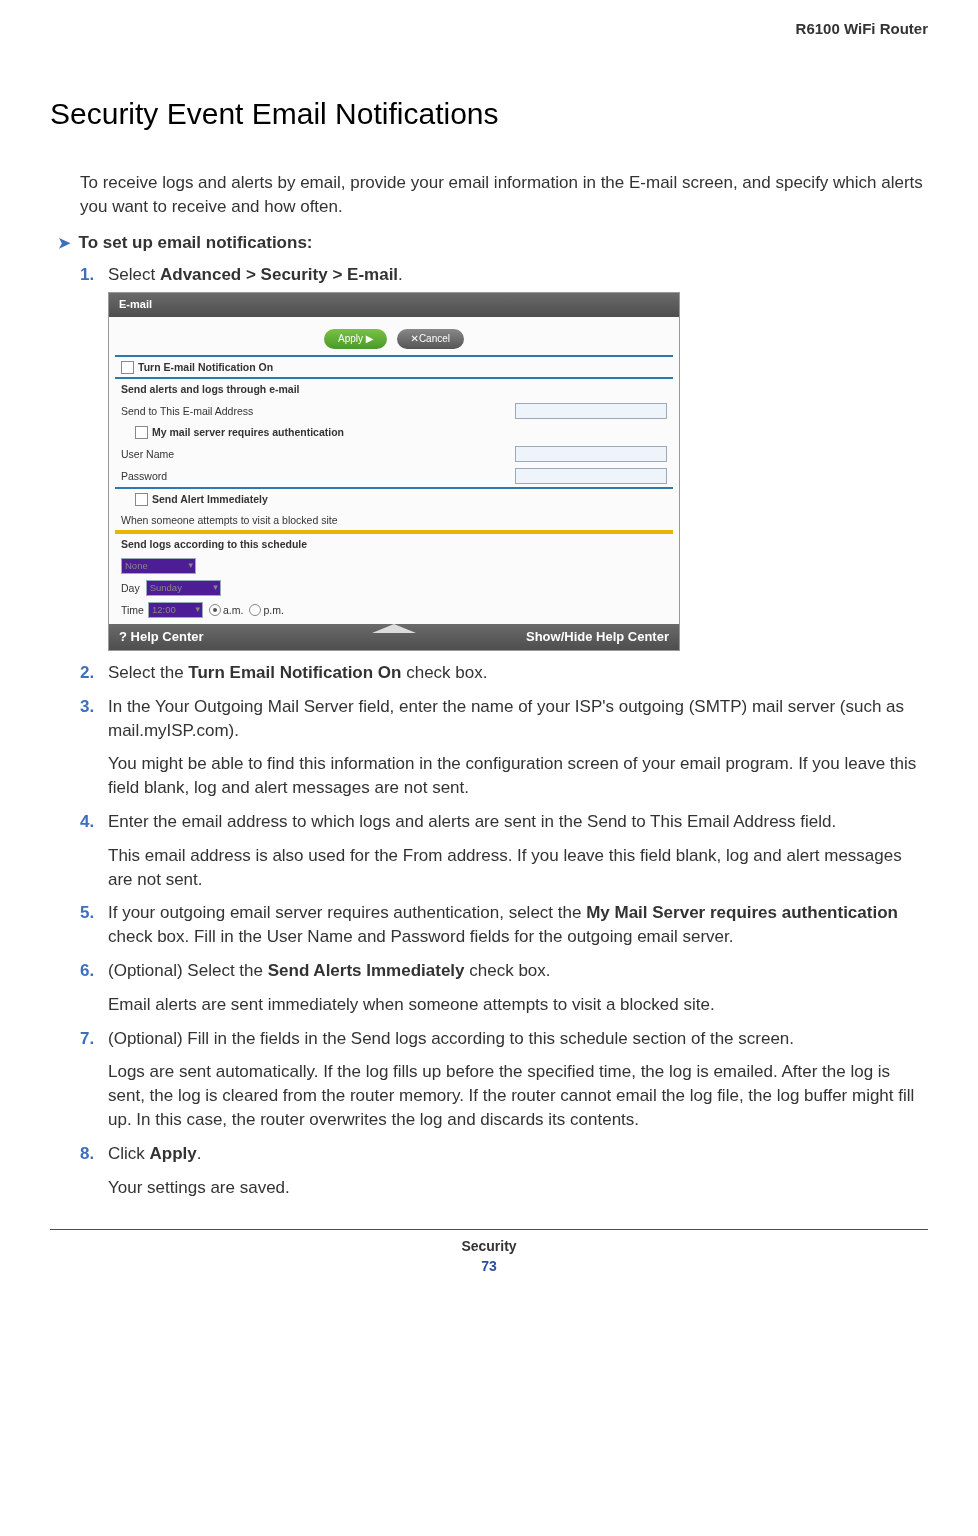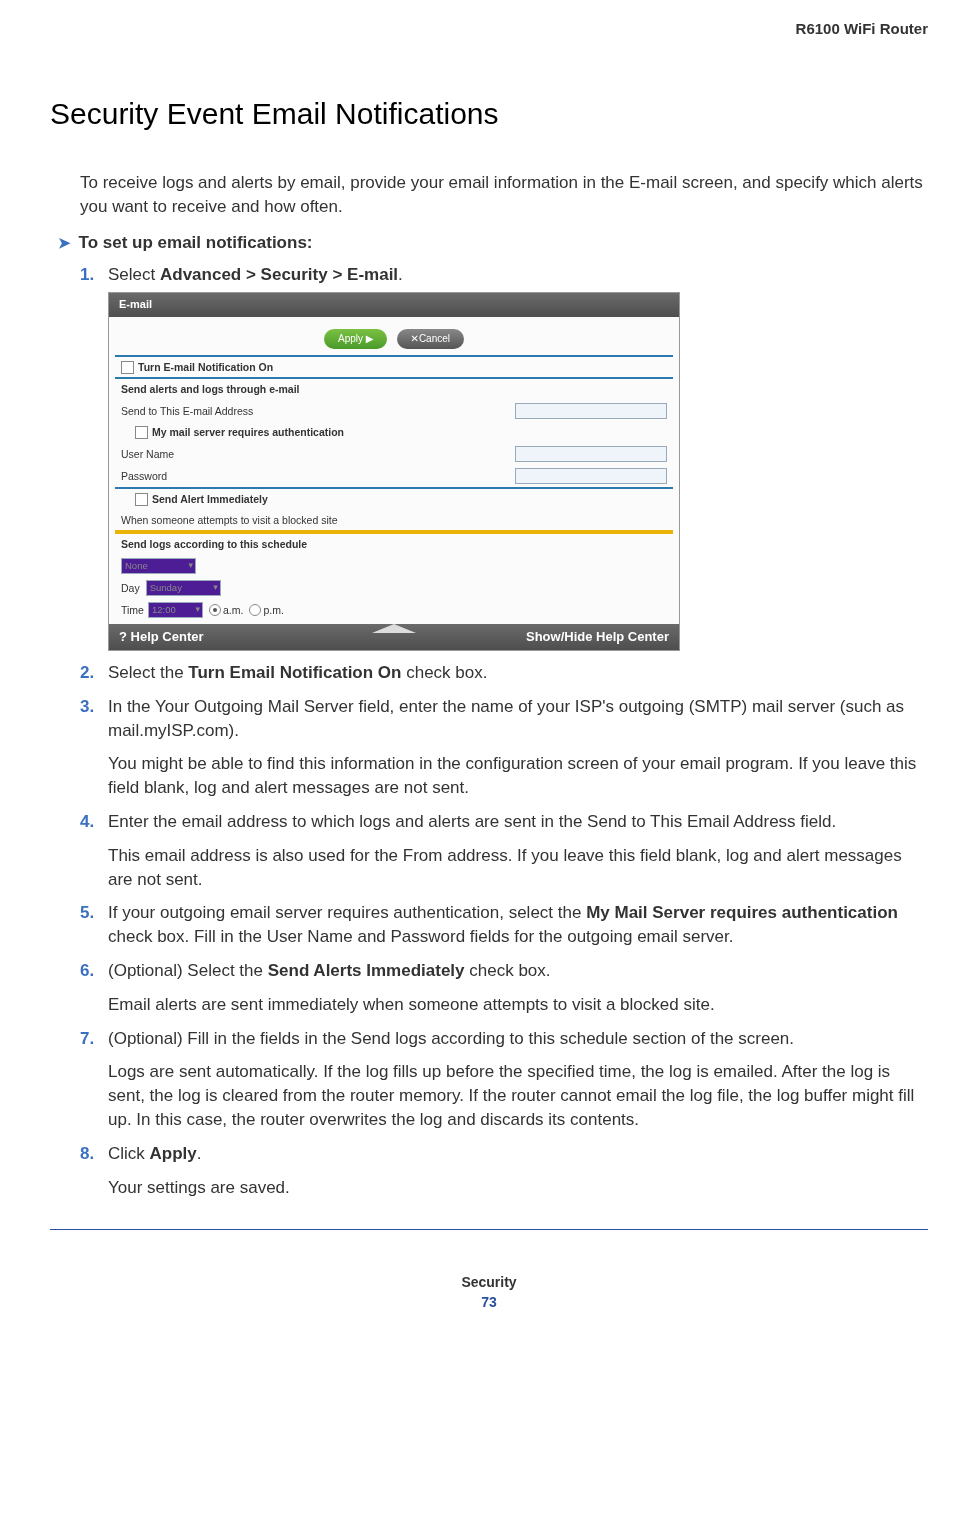--- a/index.html
+++ b/index.html
@@ -168,21 +168,20 @@
   }
   .page-footer {
     border-top: 1px solid #2a4ea0;
     margin-top: 30px;
     text-align: center;
     padding-top: 8px;
   }
   .page-footer .sec {
     font-weight: bold;
     font-size: 14px;
-    margin-top: 36px;
   }
   .page-footer .pn {
     color: #2a4ea0;
     font-weight: bold;
     font-size: 14px;
     margin-top: 4px;
   }
 </style>
 </head>
 <body>

